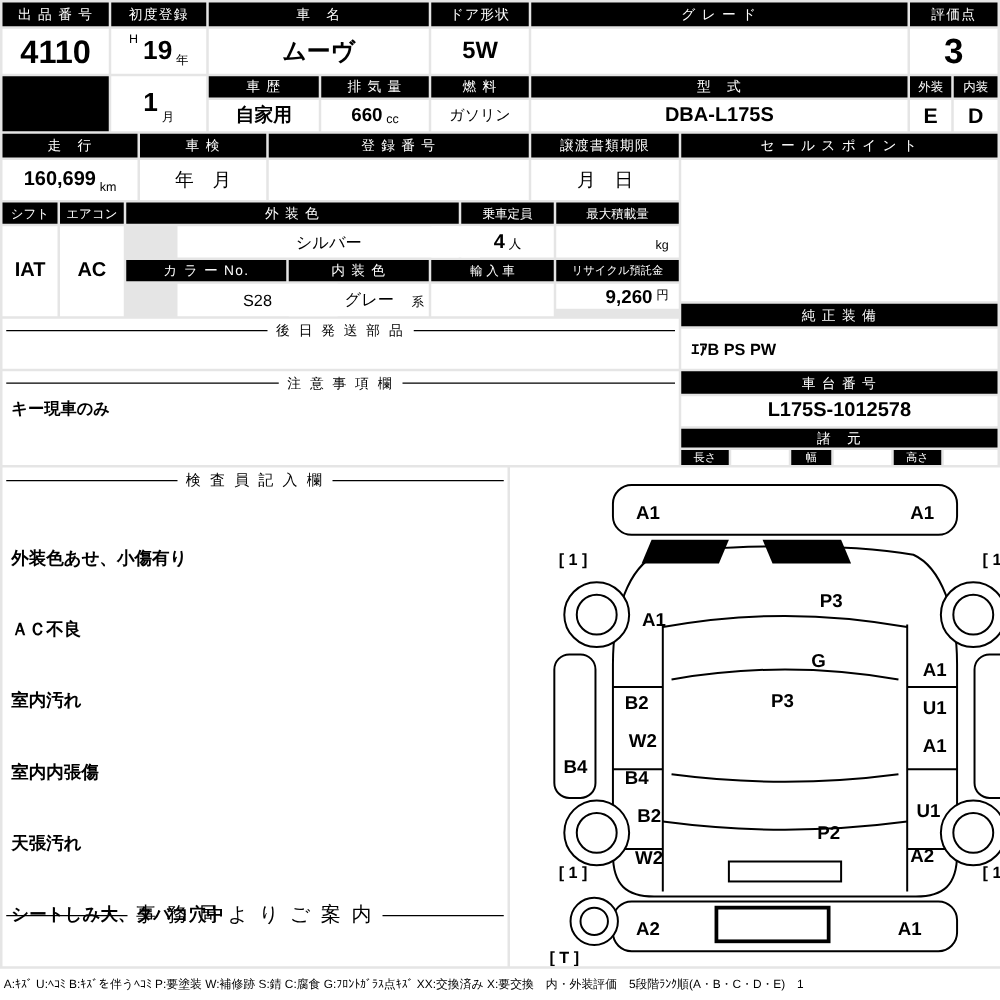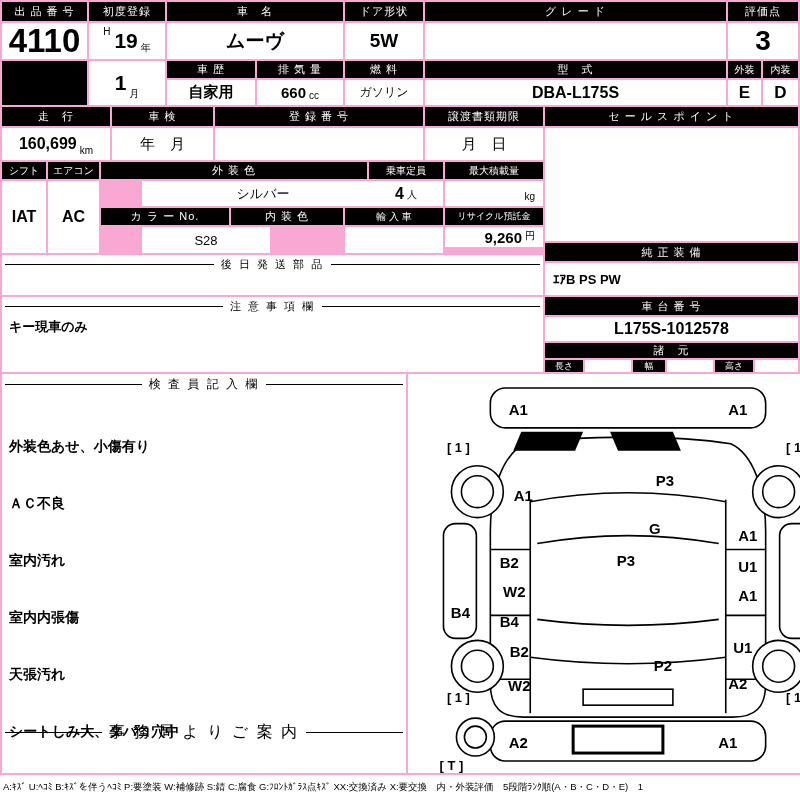--- a/index.html
+++ b/index.html
@@ -1,31 +1,31 @@
 <!DOCTYPE html>
 <html><head>
 <meta charset="utf-8">
 <style>
   * { margin:0; padding:0; box-sizing:border-box; }
   html,body { background:#fff; }
   body { width:800px; font-family:"Liberation Sans","DejaVu Sans",sans-serif; color:#000; }
-  .sheet { position:relative; width:800px; height:775px; background:#f9a8d4; overflow:hidden; }
+  .sheet { position:relative; width:800px; height:775px; background:#e5e5e5; overflow:hidden; }
   .c { position:absolute; overflow:hidden; display:flex; align-items:center; justify-content:center; }
   .hdr { background:#000; color:#fff; font-size:11px; letter-spacing:1px; white-space:nowrap; }
   .hdr10 { font-size:10px; letter-spacing:0; }
   .hdr9 { font-size:9px; letter-spacing:0; }
   .val { background:#fff; color:#000; }
   .black { background:#000; }
   .left { justify-content:flex-start; }
   .right { justify-content:flex-end; }
   .col { flex-direction:column; align-items:stretch; justify-content:flex-start; }
   .fs11 { font-size:15px; } .fs12 { font-size:12px; } .fs13 { font-size:13px;margin-left:41px; }
   .b15 { font-size:15px; font-weight:bold; } .b16 { font-size:16px; font-weight:bold; }
   .b17 { font-size:17px; font-weight:bold; } .b19 { font-size:19px; font-weight:bold; }
-  .b26 { font-size:33px; font-weight:bold; } .b28 { font-size:28px; font-weight:bold; }
+  .b26 { font-size:26px; font-weight:bold; } .b28 { font-size:28px; font-weight:bold; }
   .unit { font-size:10px; align-self:flex-end; margin:0 0 4px 3px; }
   .era { font-size:10px; align-self:flex-start; margin:3px 4px 0 0; }
   .bignum { font-size:21px; font-weight:bold; }
   .band { display:flex; align-items:center; width:100%; gap:7px; font-size:11px; letter-spacing:2px; color:#000; padding:0 3px; height:18px; flex:none; white-space:nowrap; }
   .band::before, .band::after { content:""; flex:1 1 auto; border-top:1.5px solid #000; }
   .notes { padding:5px 7px; font-size:14px; font-weight:600; line-height:19px; white-space:pre; }
   .legend { width:800px; height:25px; background:#fff; font-size:9.5px; padding:6px 2px 0 3px; white-space:nowrap; overflow:hidden; }
   svg text { font-family:"Liberation Sans","DejaVu Sans",sans-serif; }
 </style>
 </head>
@@ -99,20 +99,24 @@
     <span class="unit">人</span>
   </div>
   <div class="c hdr hdr10" style="left:445px;top:162px;width:98px;height:17px">最大積載量</div>
   <div class="c val right" style="left:445px;top:181px;width:98px;height:25px;padding-right:8px">
     <span></span>
     <span class="unit">kg</span>
   </div>
   <div class="c hdr" style="left:101px;top:208px;width:128px;height:17px">カ ラ ー No.</div>
   <div class="c val fs13" style="left:101px;top:227px;width:128px;height:26px">S28</div>
   <div class="c hdr" style="left:231px;top:208px;width:112px;height:17px">内 装 色</div>
+  <div class="c val" style="left:231px;top:227px;width:112px;height:26px">
+    <span class="fs13">グレー</span>
+    <span class="unit" style="margin-left:14px">系</span>
+  </div>
   <div class="c hdr hdr10" style="left:345px;top:208px;width:98px;height:17px">輸 入 車</div>
   <div class="c val" style="left:345px;top:227px;width:98px;height:26px"></div>
   <div class="c hdr hdr9" style="left:445px;top:208px;width:98px;height:17px">リサイクル預託金</div>
   <div class="c val right" style="left:445px;top:227px;width:98px;height:20px;padding-right:8px">
     <span class="b15">9,260</span>
     <span class="unit">円</span>
   </div>
 
   <div class="c val col" style="left:2px;top:255px;width:541px;height:40px">
     <div class="band">

